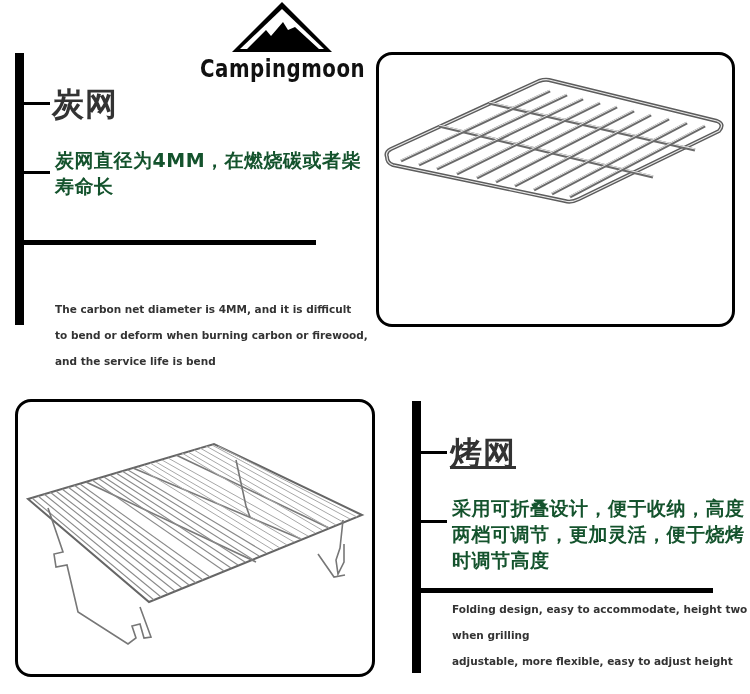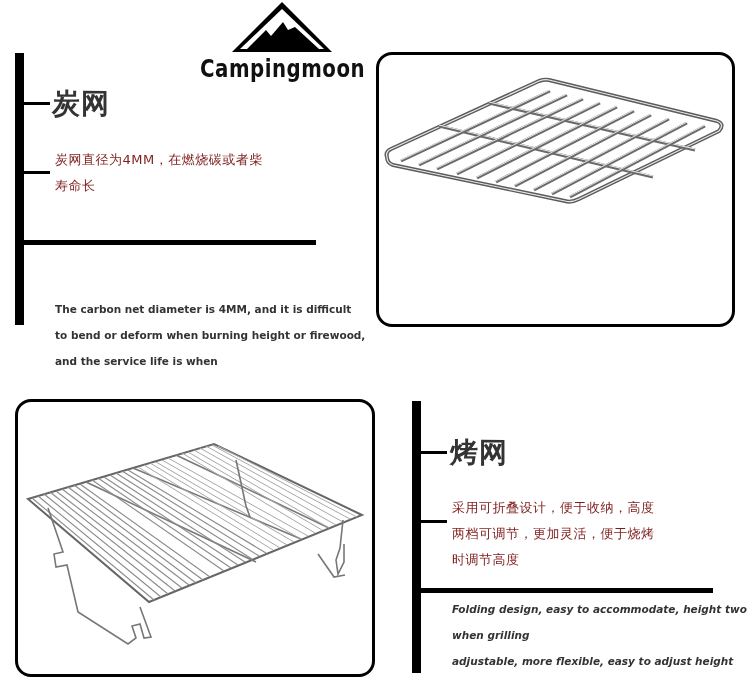--- a/index.html
+++ b/index.html
@@ -12,22 +12,22 @@
   .logo { left:200px; top:0; width:165px; height:80px; }
   .logo-text { position:absolute; left:0; top:56px; width:165px; text-align:center;
     font-family:"DejaVu Sans Condensed","DejaVu Sans", sans-serif; font-weight:bold; font-size:22px; color:#111;
     letter-spacing:0.5px; transform:scaleY(1.15); }
 
   
   .vbar { background:#000; width:9px; }
   .hline { background:#000; height:3px; }
   .hline-long { background:#000; height:5px; }
 
-  .heading { font-size:28px; font-weight:bold; color:#333; line-height:36px; letter-spacing:1px; }
-  .desc-cn { font-size:13px; font-weight:normal; color:#7f1d1d; line-height:26px; letter-spacing:0.5px; }
+  .heading { font-size:32px; font-weight:bold; color:#333; line-height:36px; letter-spacing:1px; }
+  .desc-cn { font-size:19px; font-weight:bold; color:#14532d; line-height:26px; letter-spacing:0.5px; }
   .desc-en { font-size:10.5px; font-weight:bold; color:#333; line-height:26px; }
 
   .frame { border:3px solid #000; border-radius:16px; background:#fff; overflow:hidden; }
   .frame svg { position:absolute; left:0; top:0; }
 </style>
 </head>
 <body>
 
 <div class="abs logo">
   <svg width="165" height="56" viewBox="0 0 165 56" style="position:absolute;left:0;top:0;">
@@ -44,22 +44,22 @@
 
 <div class="abs hline" style="left:24px;top:171px;width:26px;"></div>
 <div class="abs" style="left:55px;top:147px;">
   <div class="desc-cn">炭网直径为4MM，在燃烧碳或者柴</div>
   <div class="desc-cn">寿命长</div>
 </div>
 
 <div class="abs hline-long" style="left:24px;top:240px;width:292px;"></div>
 <div class="abs" style="left:55px;top:248px;margin-top:48px;">
   <div class="desc-en">The carbon net diameter is 4MM, and it is difficult</div>
-  <div class="desc-en">to bend or deform when burning height or firewood,</div>
-  <div class="desc-en">and the service life is when</div>
+  <div class="desc-en">to bend or deform when burning carbon or firewood,</div>
+  <div class="desc-en">and the service life is bend</div>
 </div>
 
 <div class="abs frame" style="left:376px;top:52px;width:359px;height:275px;">
   <svg width="353" height="269" viewBox="0 0 353 269">
     <defs>
       <linearGradient id="m1" x1="0" y1="0" x2="0" y2="1">
         <stop offset="0" stop-color="#f2f2f2"></stop>
         <stop offset="0.5" stop-color="#9a9a9a"></stop>
         <stop offset="1" stop-color="#4a4a4a"></stop>
       </linearGradient>
@@ -153,27 +153,27 @@
       <path d="M30,106 L45,150 L36,152 L38,165 L49,163 L60,210 L110,242 L118,236 L114,224 L122,222 L126,236 L133,235 L122,205"></path>
       <path d="M218,58 L228,104 L232,115"></path>
       <path d="M325,118 L322,146 L318,158 L320,172 L326,160 L326,142"></path>
       <path d="M300,152 L316,175 L327,173"></path>
     </g>
   </svg>
 </div>
 
 <div class="abs vbar" style="left:412px;top:401px;height:272px;"></div>
 <div class="abs hline" style="left:421px;top:451px;width:26px;"></div>
-<div class="abs heading" style="left:450px;top:435px;">烤网</div>
+<div class="abs heading" style="left:450px;top:435px;text-decoration:underline;">烤网</div>
 
 <div class="abs hline" style="left:421px;top:520px;width:26px;"></div>
 <div class="abs" style="left:452px;top:495px;">
   <div class="desc-cn">采用可折叠设计，便于收纳，高度</div>
   <div class="desc-cn">两档可调节，更加灵活，便于烧烤</div>
   <div class="desc-cn">时调节高度</div>
 </div>
 
 <div class="abs hline-long" style="left:421px;top:588px;width:292px;"></div>
-<div class="abs" style="left:452px;top:596px;font-style:italic;">
+<div class="abs" style="left:452px;top:596px;">
   <div class="desc-en">Folding design, easy to accommodate, height two</div>
   <div class="desc-en">when grilling</div>
   <div class="desc-en">adjustable, more flexible, easy to adjust height</div>
 </div>
 
 </body></html>

